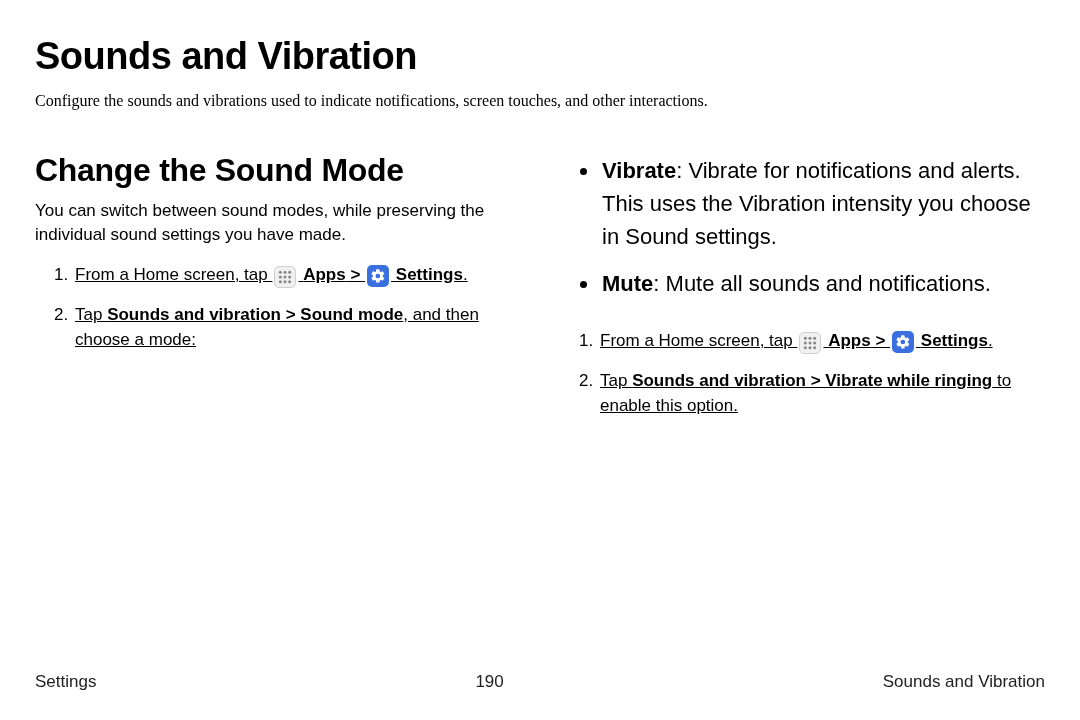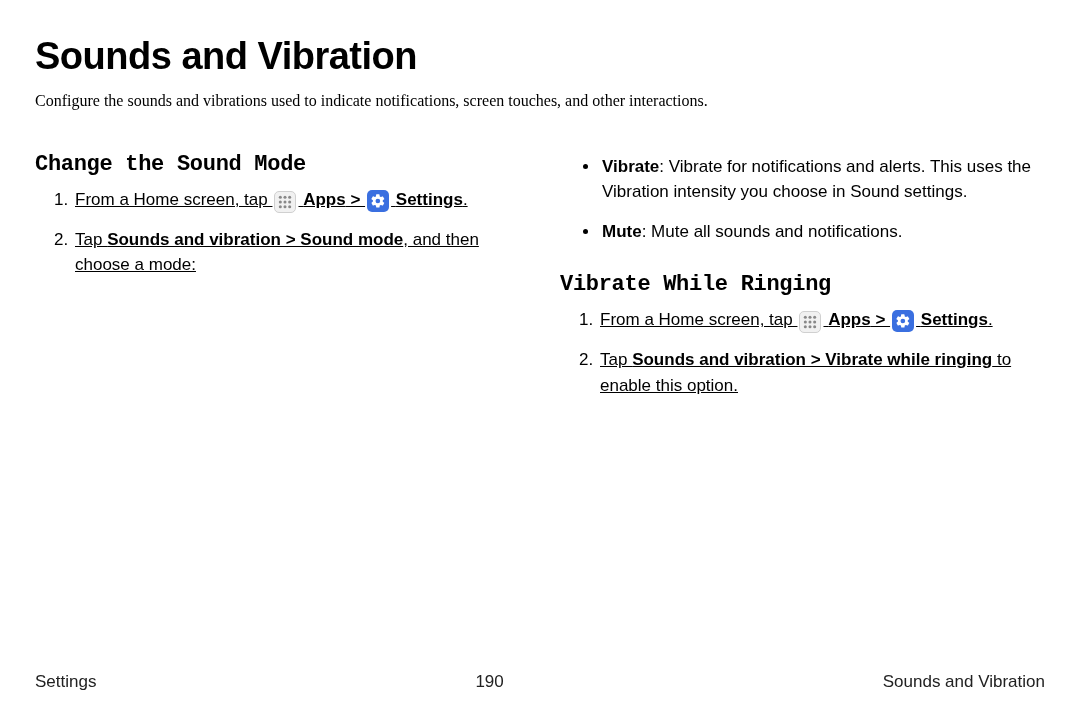--- a/index.html
+++ b/index.html
@@ -27,25 +27,24 @@
   }
   .columns {
     display: flex;
     gap: 40px;
   }
   .col {
     flex: 1;
     min-width: 0;
   }
   .section-heading {
-    font-size: 22px;
+    font-size: 32px;
     font-weight: 900;
     margin-bottom: 10px;
     letter-spacing: -0.3px;
-    font-family: Liberation Mono, monospace;
   }
   .body-text {
     font-size: 17px;
     line-height: 1.45;
     margin-bottom: 14px;
   }
   ol {
     list-style: decimal;
     padding-left: 38px;
     margin-bottom: 8px;
@@ -55,21 +54,21 @@
     line-height: 1.5;
     margin-bottom: 14px;
     padding-left: 2px;
     text-decoration: underline;
   }
   ul {
     list-style: disc;
     padding-left: 40px;
   }
   ul > li {
-    font-size: 17px;
+    font-size: 22px;
     line-height: 1.5;
     margin-bottom: 14px;
     padding-left: 2px;
   }
   .b { font-weight: 700; }
   .inline-icon {
     display: inline-flex;
     align-items: center;
     justify-content: center;
     width: 22px;
@@ -103,20 +102,21 @@
 </head>
 <body>
 
 <h1 class="page-title">Sounds and Vibration</h1>
 <p class="page-intro">Configure the sounds and vibrations used to indicate notifications, screen touches, and other interactions.</p>
 
 <div class="columns">
 
   <div class="col">
     <h2 class="section-heading">Change the Sound Mode</h2>
+    <p class="body-text">You can switch between sound modes, while preserving the individual sound settings you have made.</p>
 
     <ol>
       <li>
         <span>From a Home screen, tap </span><span class="inline-icon icon-apps">
             <svg viewBox="0 0 12 12">
               <g fill="#888">
                 <circle cx="2" cy="2" r="1.3"></circle>
                 <circle cx="6" cy="2" r="1.3"></circle>
                 <circle cx="10" cy="2" r="1.3"></circle>
                 <circle cx="2" cy="6" r="1.3"></circle>
@@ -145,21 +145,20 @@
     <ul>
       <li>
         <span class="b">Vibrate</span><span>: Vibrate for notifications and alerts. This uses the Vibration intensity you choose in Sound settings.</span>
       </li>
       <li>
         <span class="b">Mute</span><span>: Mute all sounds and notifications.</span>
       </li>
     </ul>
 
     <div class="vibrate-section">
-      <h2 class="section-heading">Vibrate While Ringing</h2>
 
       <ol>
         <li>
           <span>From a Home screen, tap </span><span class="inline-icon icon-apps">
               <svg viewBox="0 0 12 12">
                 <g fill="#888">
                   <circle cx="2" cy="2" r="1.3"></circle>
                   <circle cx="6" cy="2" r="1.3"></circle>
                   <circle cx="10" cy="2" r="1.3"></circle>
                   <circle cx="2" cy="6" r="1.3"></circle>

